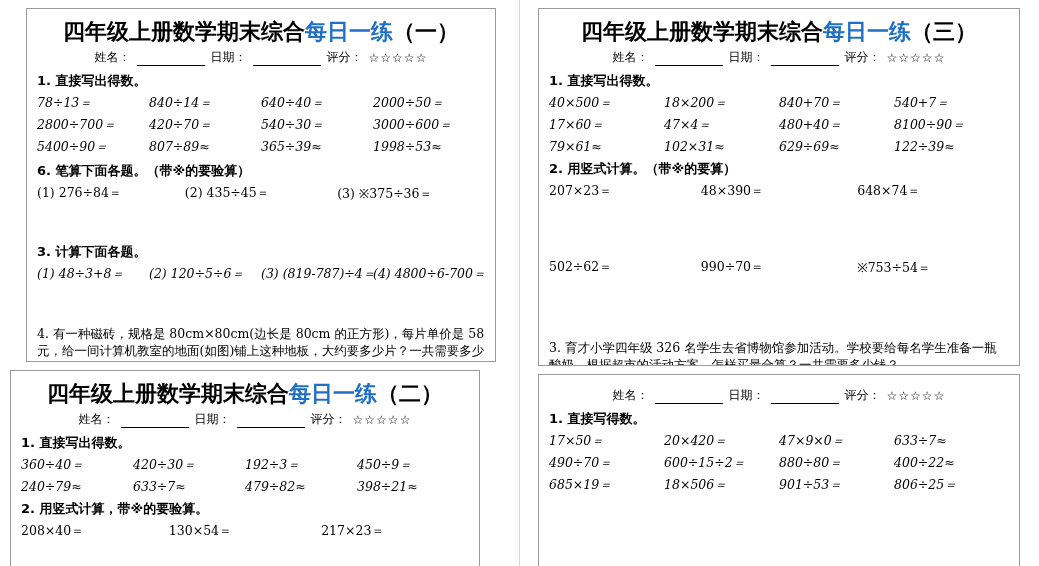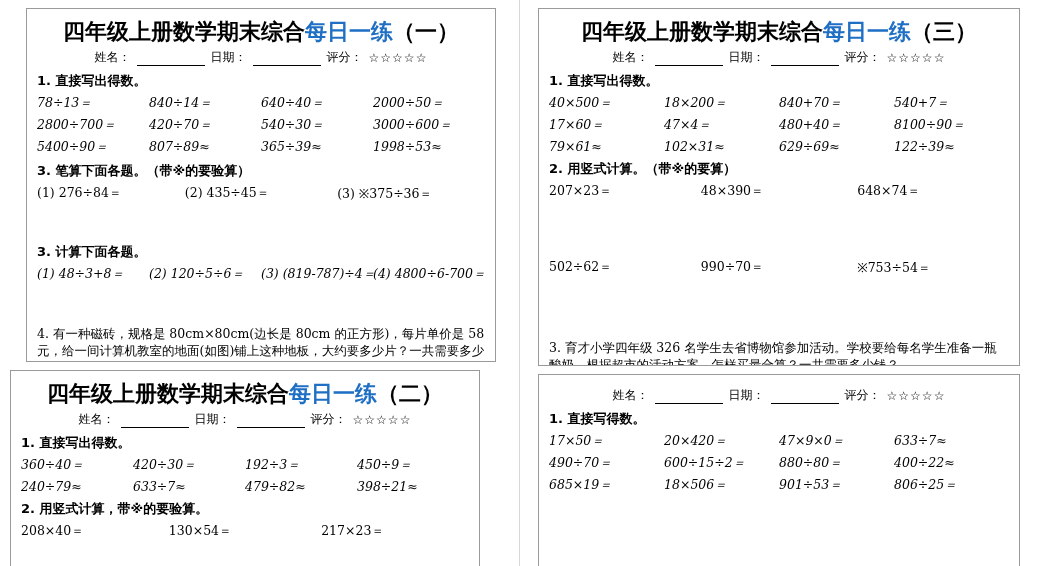--- a/index.html
+++ b/index.html
@@ -110,21 +110,21 @@
       <div>540÷30＝</div>
       <div>3000÷600＝</div>
     </div>
     <div class="row c4">
       <div>5400÷90＝</div>
       <div>807÷89≈</div>
       <div>365÷39≈</div>
       <div>1998÷53≈</div>
     </div>
 
-    <div class="sec">3. 笔算下面各题。（带※的要验算）</div>
+    <div class="sec">6. 笔算下面各题。（带※的要验算）</div>
     <div class="row c3b">
       <div>(1) 276÷84＝</div>
       <div>(2) 435÷45＝</div>
       <div>(3) ※375÷36＝</div>
     </div>
     <div class="spacer-md"></div>
 
     <div class="sec">3. 计算下面各题。</div>
     <div class="row c4">
       <div>(1) 48÷3+8＝</div>

